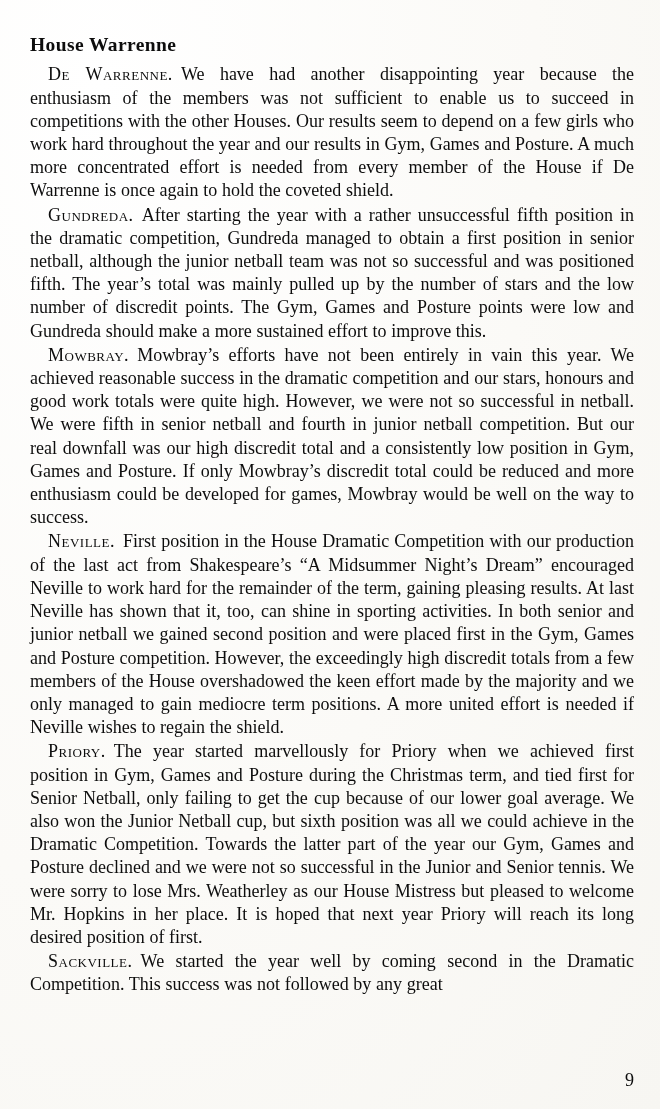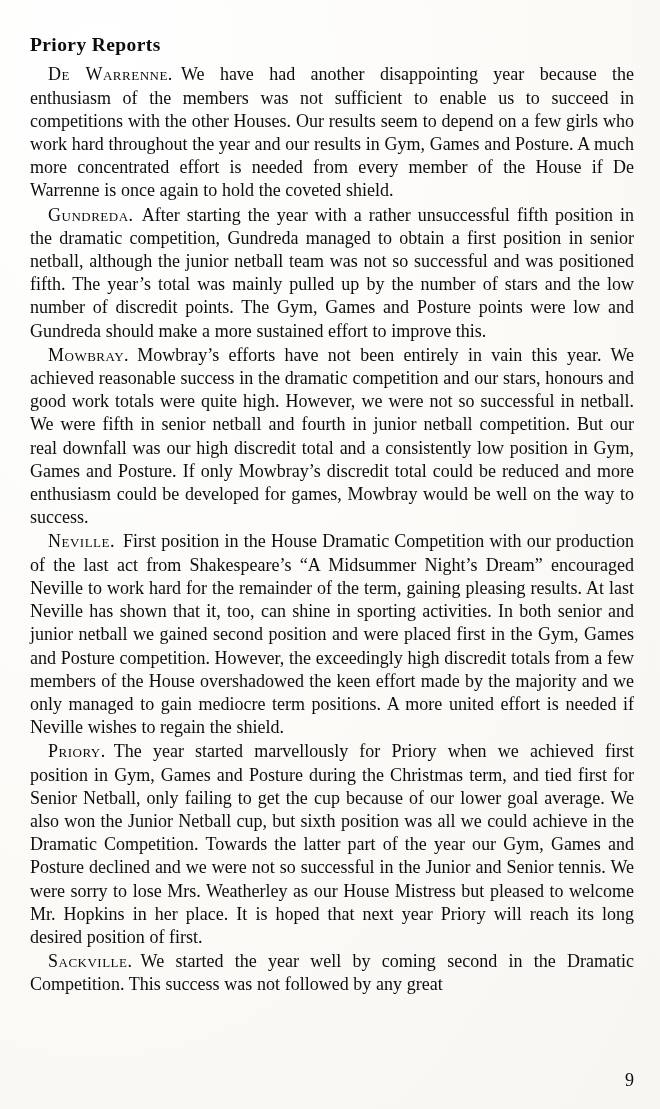--- a/index.html
+++ b/index.html
@@ -70,21 +70,21 @@
     font-family: "Liberation Serif", "DejaVu Serif", serif;
   }
 </style>
 </head>
 <body>
 
 <div class="page">
 
   <div class="content">
 
-    <h1 class="heading">Priory Reports</h1>
+    <h1 class="heading">House Warrenne</h1>
 
     <p class="para"><span class="house-name">De Warrenne.</span><span class="gap"></span><span>We have had another disappointing year because the enthusiasm of the members was not sufficient to enable us to succeed in competitions with the other Houses.  Our results seem to depend on a few girls who work hard throughout the year and our results in Gym, Games and Posture.  A much more concentrated effort is needed from every member of the House if De Warrenne is once again to hold the coveted shield.</span></p>
 
     <p class="para"><span class="house-name">Gundreda.</span><span class="gap"></span><span>After starting the year with a rather unsuccessful fifth position in the dramatic competition, Gundreda managed to obtain a first position in senior netball, although the junior netball team was not so successful and was positioned fifth.  The year’s total was mainly pulled up by the number of stars and the low number of discredit points.  The Gym, Games and Posture points were low and Gundreda should make a more sustained effort to improve this.</span></p>
 
     <p class="para"><span class="house-name">Mowbray.</span><span class="gap"></span><span>Mowbray’s efforts have not been entirely in vain this year.  We achieved reasonable success in the dramatic competition and our stars, honours and good work totals were quite high.  However, we were not so successful in netball.  We were fifth in senior netball and fourth in junior netball competition.  But our real downfall was our high discredit total and a consistently low position in Gym, Games and Posture.  If only Mowbray’s discredit total could be reduced and more enthusiasm could be developed for games, Mowbray would be well on the way to success.</span></p>
 
     <p class="para"><span class="house-name">Neville.</span><span class="gap"></span><span>First position in the House Dramatic Competition with our production of the last act from Shakespeare’s “A Midsummer Night’s Dream” encouraged Neville to work hard for the remainder of the term, gaining pleasing results.  At last Neville has shown that it, too, can shine in sporting activities.  In both senior and junior netball we gained second position and were placed first in the Gym, Games and Posture competition.  However, the exceedingly high discredit totals from a few members of the House overshadowed the keen effort made by the majority and we only managed to gain mediocre term positions.  A more united effort is needed if Neville wishes to regain the shield.</span></p>
 
     <p class="para"><span class="house-name">Priory.</span><span class="gap"></span><span>The year started marvellously for Priory when we achieved first position in Gym, Games and Posture during the Christmas term, and tied first for Senior Netball, only failing to get the cup because of our lower goal average.  We also won the Junior Netball cup, but sixth position was all we could achieve in the Dramatic Competition.  Towards the latter part of the year our Gym, Games and Posture declined and we were not so successful in the Junior and Senior tennis.  We were sorry to lose Mrs. Weatherley as our House Mistress but pleased to welcome Mr. Hopkins in her place.  It is hoped that next year Priory will reach its long desired position of first.</span></p>

